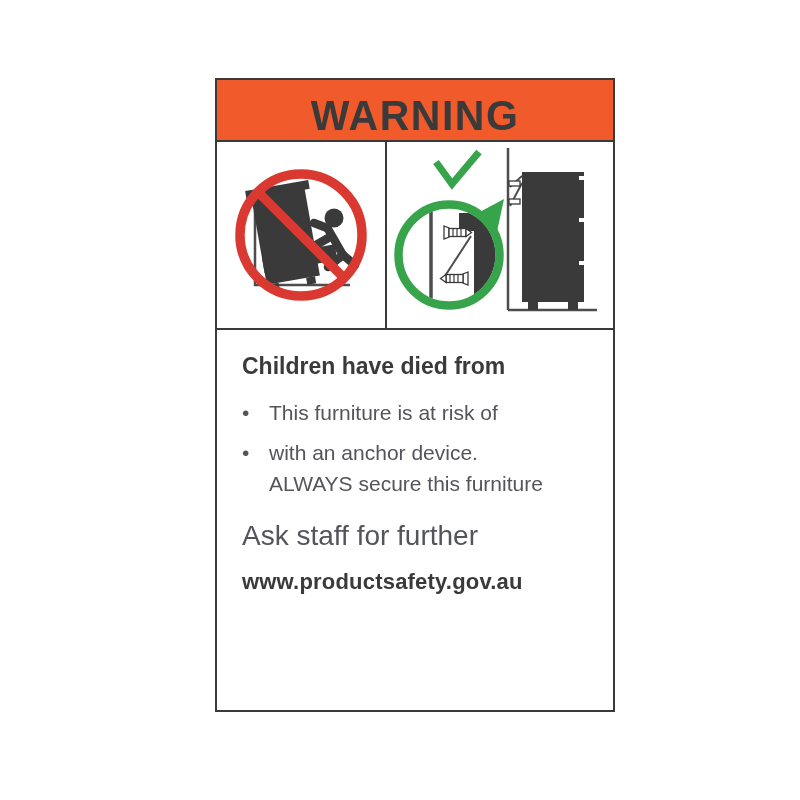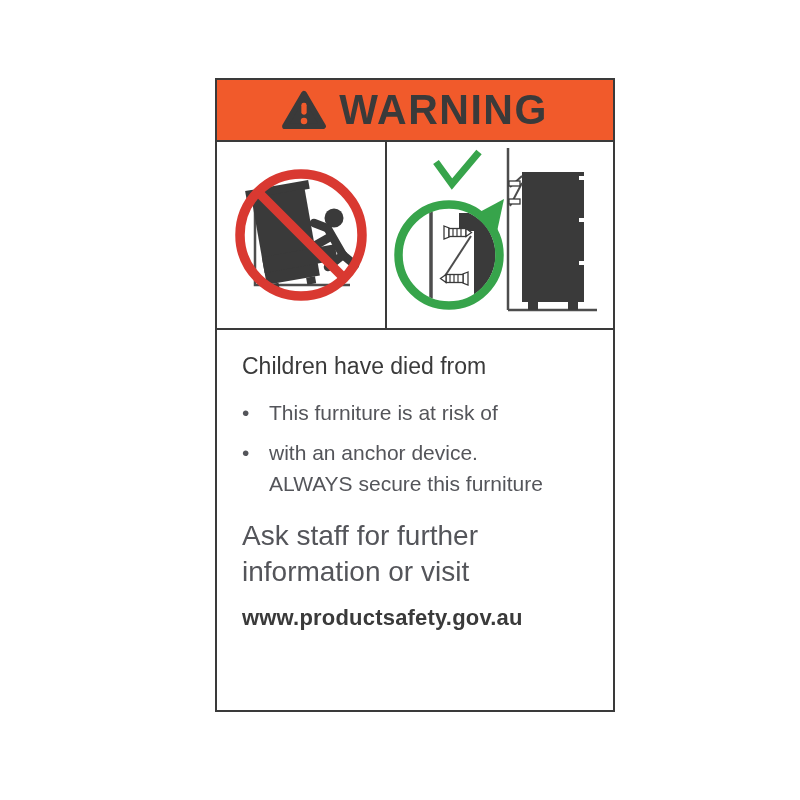--- a/index.html
+++ b/index.html
@@ -7,31 +7,31 @@
     --ink:#3A3A3A; --gray:#54555A; --line:#4D4D4D;
   }
   html,body{margin:0;padding:0;background:#ffffff;width:800px;height:800px;
     font-family:"Liberation Sans","DejaVu Sans",sans-serif;}
   .stage{position:relative;width:800px;height:800px;background:#fff;overflow:hidden;}
 
   .label{position:absolute;left:215px;top:78px;width:400px;height:634px;
     box-sizing:border-box;border:2px solid var(--ink);background:#fff;}
 
   .hdr{height:60px;background:var(--orange);border-bottom:2px solid var(--ink);
-    display:flex;align-items:center;justify-content:center;gap:13px;}
+    display:flex;align-items:center;justify-content:center;gap:13px;flex-direction:column;}
   .hdr-title{font-size:41px;font-weight:700;letter-spacing:1.5px;color:var(--ink);
     transform:scaleY(1.02);}
 
   .picto-row{height:186px;border-bottom:2px solid var(--ink);display:flex;}
   .picto-cell{height:186px;background:#fff;}
   .cell-left{width:168px;border-right:2px solid var(--ink);}
   .cell-right{width:226px;}
 
   .txt{padding:18px 20px 0 25px;}
-  .heading{font-size:23px;line-height:36px;font-weight:400;color:var(--ink);
+  .heading{font-size:23px;line-height:36px;font-weight:700;color:var(--ink);
     margin:0 0 13px 0;}
   .bullets{margin:0;padding:0;list-style:none;}
   .bullet{display:flex;margin:0 0 9px 0;}
   .dot{width:27px;flex:0 0 27px;font-size:21px;line-height:31px;color:var(--gray);}
   .blines{font-size:21px;line-height:31px;color:var(--gray);}
   .footer{margin-top:19px;}
   .fline{font-size:28px;line-height:36px;color:var(--gray);}
   .furl{font-size:22px;line-height:36px;font-weight:700;color:var(--ink);
     letter-spacing:0.2px;margin-top:10px;}
 
@@ -166,19 +166,18 @@
           <span class="dot">•</span>
           <span class="blines">
             <div>with an anchor device.</div>
             <div>ALWAYS secure this furniture</div>
           </span>
         </li>
       </ul>
 
       <div class="footer">
         <div class="fline">Ask staff for further</div>
-        <div class="fline">information or visit</div>
         <div class="furl">www.productsafety.gov.au</div>
       </div>
     </div>
 
   </div>
 </div>
 
 </body></html>

